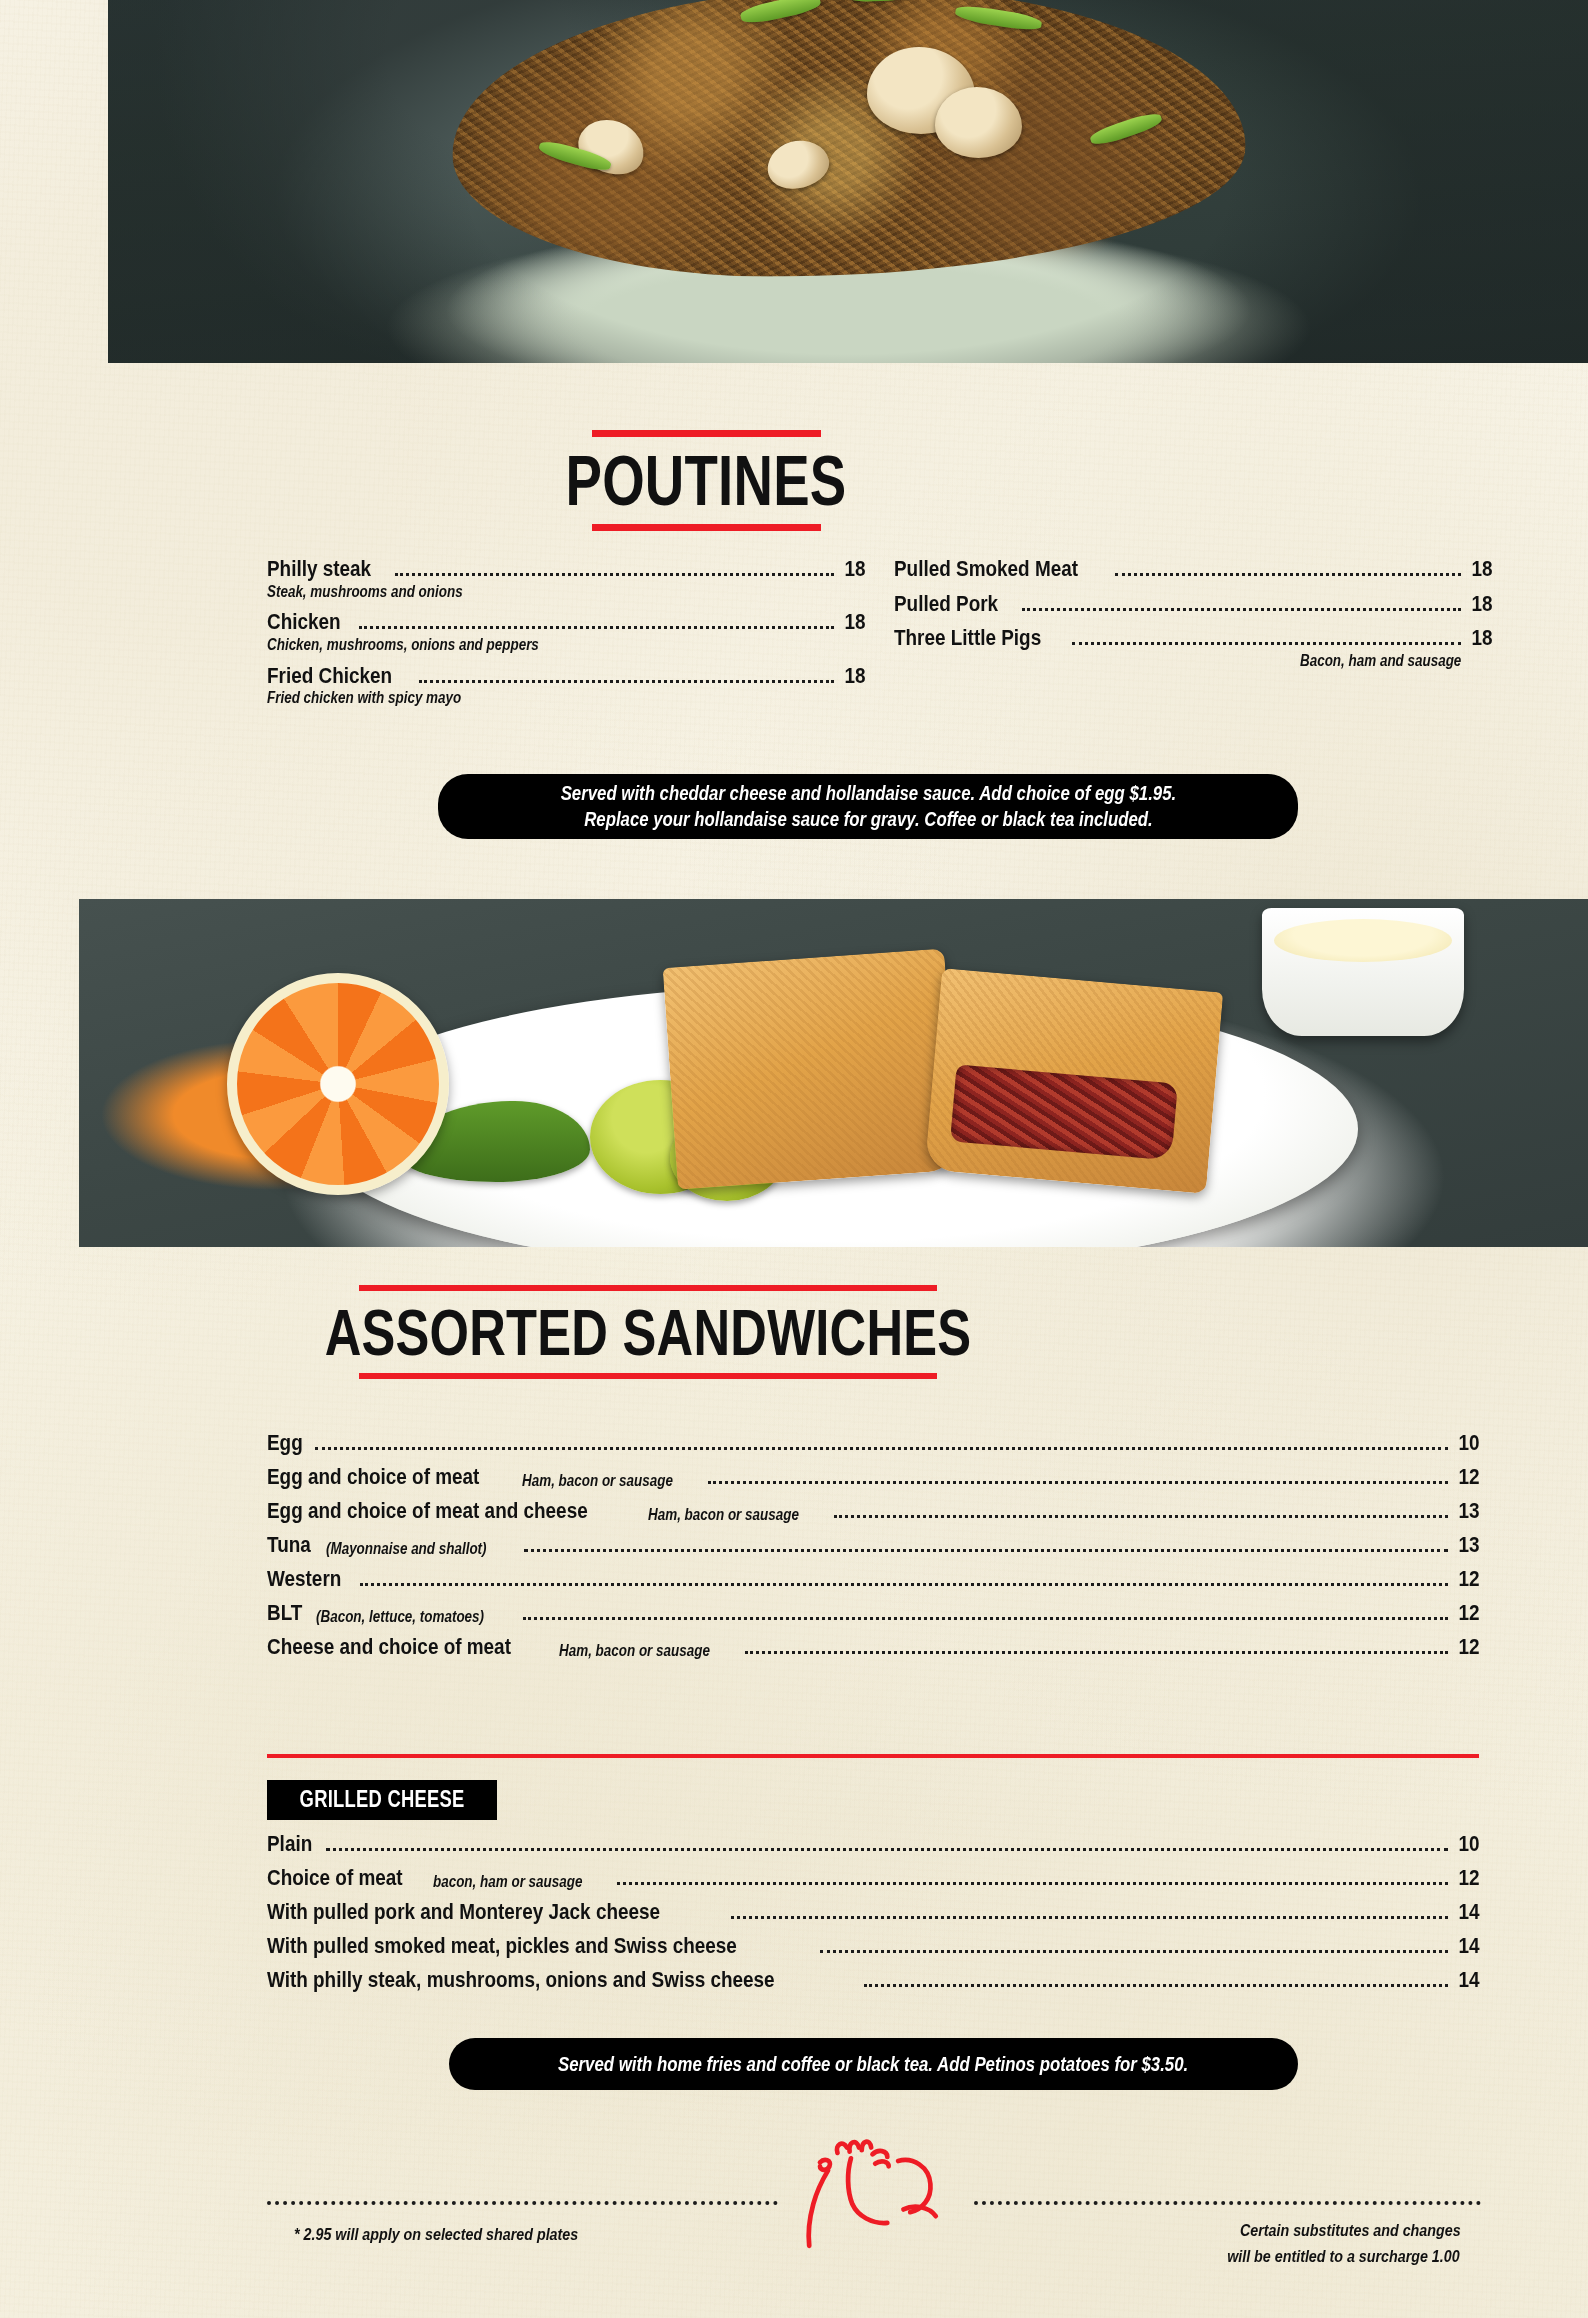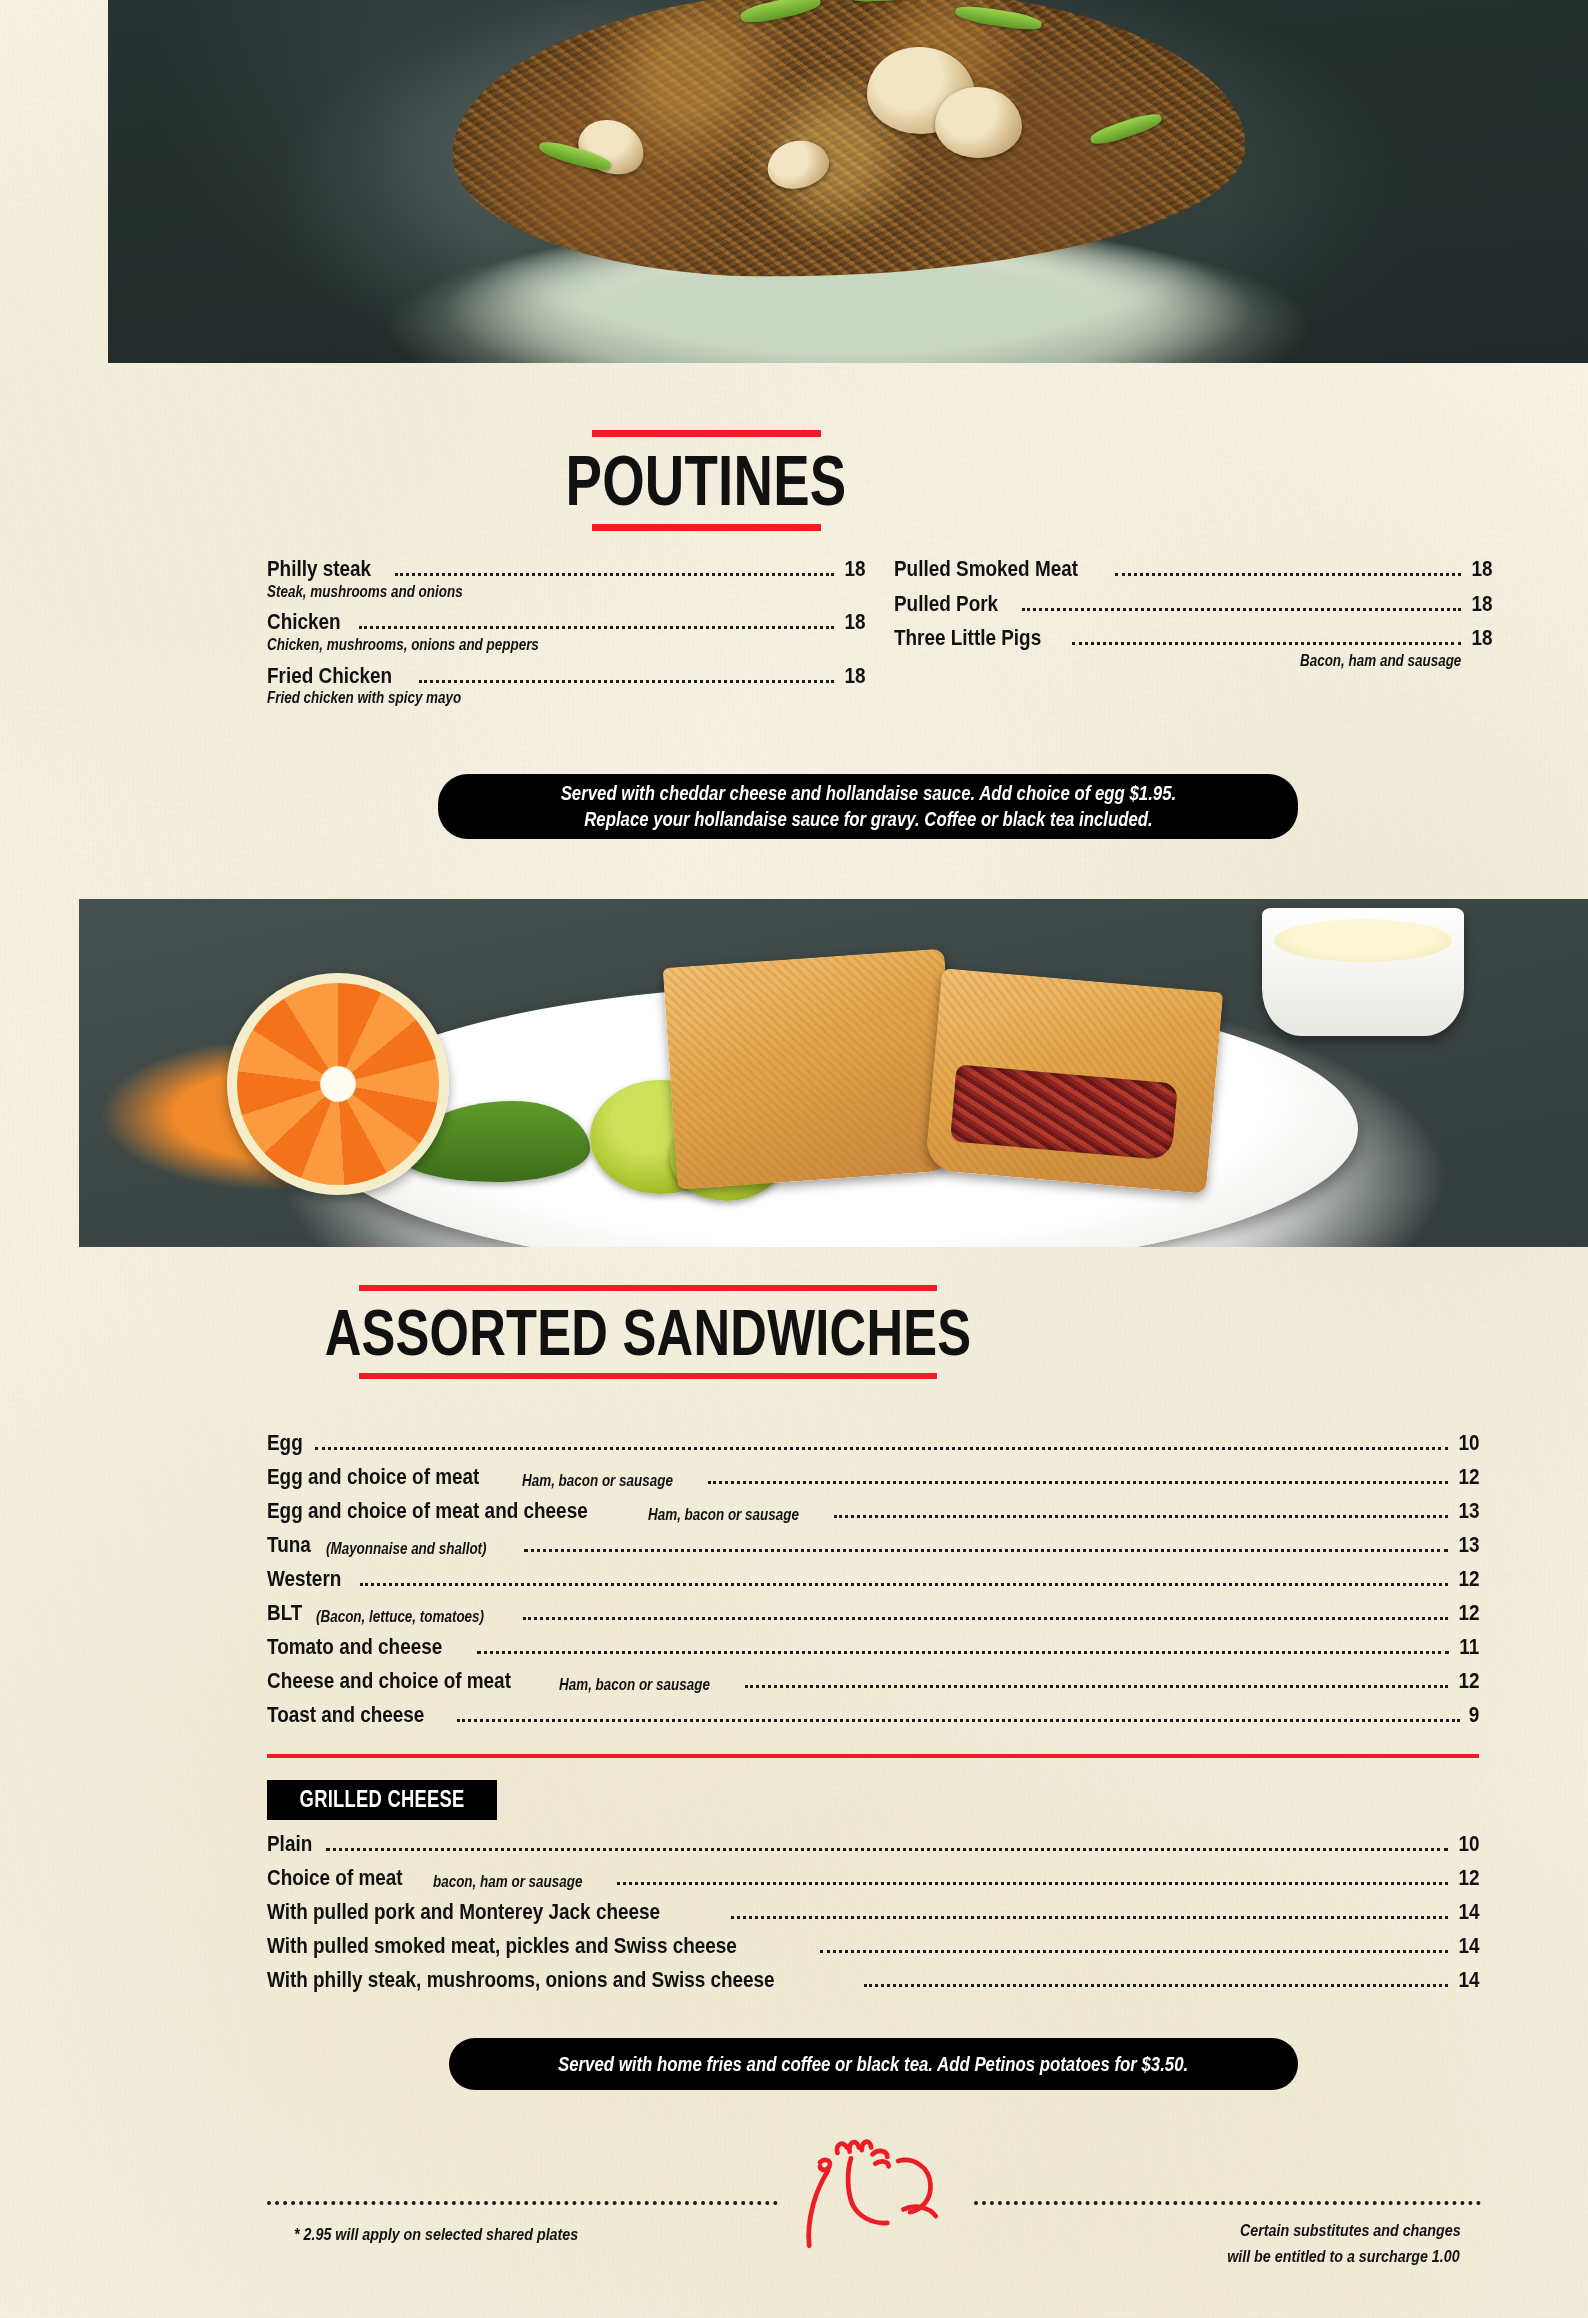--- a/index.html
+++ b/index.html
@@ -287,34 +287,24 @@
     <span class="dots"></span>
     <span class="price">12</span>
   </div>
   <div class="row" style="margin-top:8px;">
     <span class="item-name">BLT</span>
     <span class="sub-desc">(Bacon, lettuce, tomatoes)</span>
     <span class="dots"></span>
     <span class="price">12</span>
   </div>
   <div class="row" style="margin-top:8px;">
-    <span class="item-name">Tomato and cheese</span>
-    <span class="dots"></span>
-    <span class="price">11</span>
-  </div>
-  <div class="row" style="margin-top:8px;">
     <span class="item-name">Cheese and choice of meat</span>
     <span class="sub-desc">Ham, bacon or sausage</span>
     <span class="dots"></span>
     <span class="price">12</span>
-  </div>
-  <div class="row" style="margin-top:8px;">
-    <span class="item-name">Toast and cheese</span>
-    <span class="dots"></span>
-    <span class="price">9</span>
   </div>
 </div>
 
 <div class="hr-red" style="position:absolute;left:267px;top:1754px;width:1212px;"></div>
 
 <div style="position:absolute;left:267px;top:1780px;">
   <div class="tag"><span>GRILLED CHEESE</span></div>
 </div>
 
 <div style="position:absolute;left:267px;top:1831px;width:1212px;">

